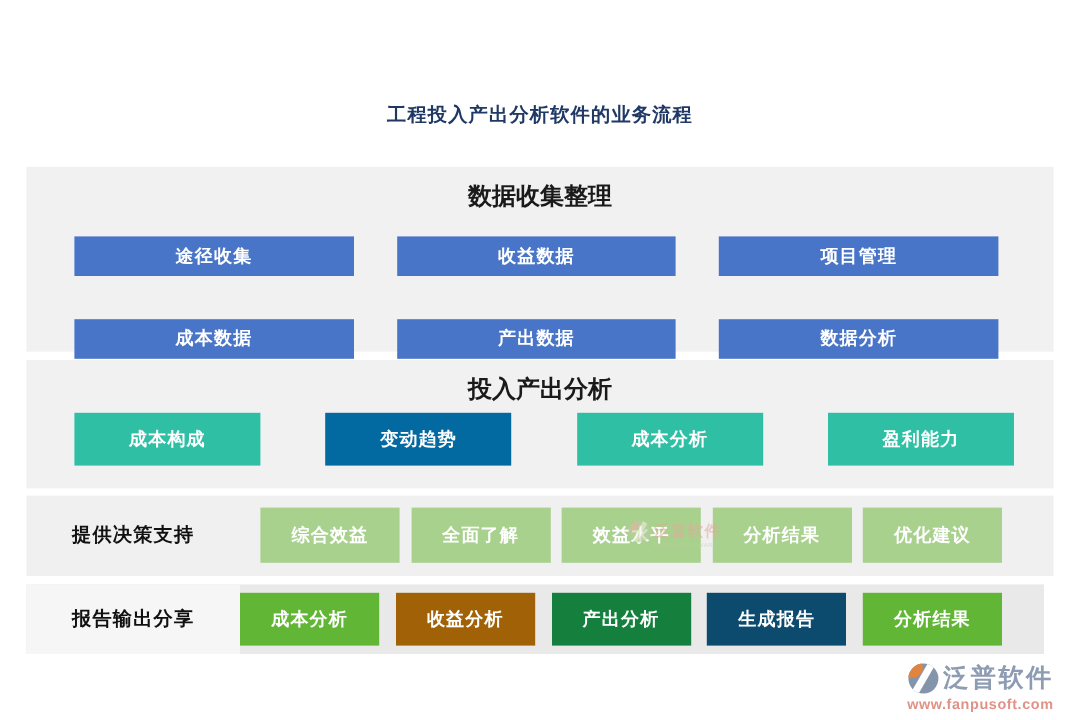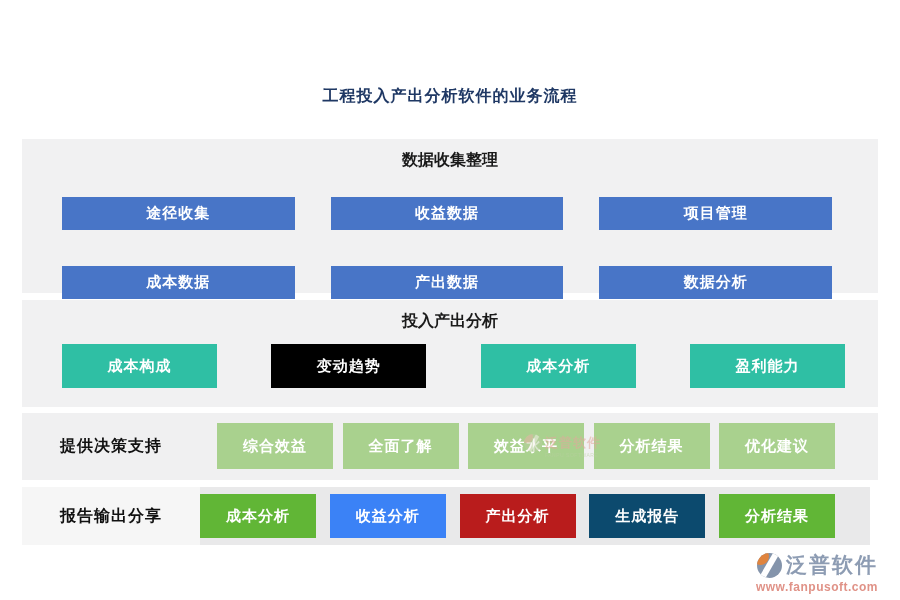--- a/index.html
+++ b/index.html
@@ -10,21 +10,21 @@
     font-family:"Liberation Sans","DejaVu Sans",sans-serif;
   }
   .title {
     position:absolute; top:86px; left:0; width:900px;
     text-align:center; font-size:16px; font-weight:bold; color:#1F3864;
     letter-spacing:1px;
   }
   .band { position:absolute; left:22px; width:856px; background:#F1F1F2; }
   .band-header {
     position:absolute; top:11px; left:0; width:100%;
-    text-align:center; font-size:16px; font-weight:bold; color:#1a1a1a;
+    text-align:center; font-size:20px; font-weight:bold; color:#1a1a1a;
   }
   
   .sec1 { top:139px; height:154px; }
   .sec1-grid {
     position:absolute; top:58px; left:40px; right:46px;
     display:grid; grid-template-columns:repeat(3,1fr);
     column-gap:84px; row-gap:7px;gap:36px;
   }
   .btn {
     color:#ffffff; font-weight:bold; font-size:15px;
@@ -105,21 +105,21 @@
       <div class="btn btn-blue" style="background: rgb(72, 117, 199);">成本数据</div>
       <div class="btn btn-blue" style="background: rgb(72, 117, 199);">产出数据</div>
       <div class="btn btn-blue" style="background: rgb(72, 117, 199);">数据分析</div>
     </div>
   </div>
 
   <div class="band sec2">
     <div class="band-header">投入产出分析</div>
     <div class="sec2-row">
       <div class="btn btn-teal" style="background: rgb(47, 191, 164);">成本构成</div>
-      <div class="btn btn-teal" style="background: #000000;">变动趋势</div>
+      <div class="btn btn-teal" style="background: #0369a1;">变动趋势</div>
       <div class="btn btn-teal" style="background: rgb(47, 191, 164);">成本分析</div>
       <div class="btn btn-teal" style="background: rgb(47, 191, 164);">盈利能力</div>
     </div>
   </div>
 
   <div class="band sec3">
     <div class="row-label">提供决策支持</div>
     <div class="btn-row5">
       <div class="btn btn-5" style="background: rgb(169, 209, 142);">综合效益</div>
       <div class="btn btn-5" style="background: rgb(169, 209, 142);">全面了解</div>
@@ -135,22 +135,22 @@
       <span class="wm-name">泛普软件</span>
       <span class="wm-sub">FANPU SOFTWARE</span>
     </span>
   </div>
 
   <div class="band sec4">
     <div class="sec4-labelbg"></div>
     <div class="row-label">报告输出分享</div>
     <div class="btn-row5">
       <div class="btn btn-5" style="background: rgb(97, 182, 54);">成本分析</div>
-      <div class="btn btn-5" style="background: #3b82f6;">收益分析</div>
-      <div class="btn btn-5" style="background: #b91c1c; text-align: center;">产出分析</div>
+      <div class="btn btn-5" style="background: #a16207;">收益分析</div>
+      <div class="btn btn-5" style="background: #15803d; text-align: center;">产出分析</div>
       <div class="btn btn-5" style="background: #0c4a6e;">生成报告</div>
       <div class="btn btn-5" style="background: rgb(97, 182, 54);">分析结果</div>
     </div>
   </div>
 
   <div class="footer-logo">
     <div class="fl-top">
       <span class="fl-icon"></span>
       <span class="fl-name">泛普软件</span>
     </div>

